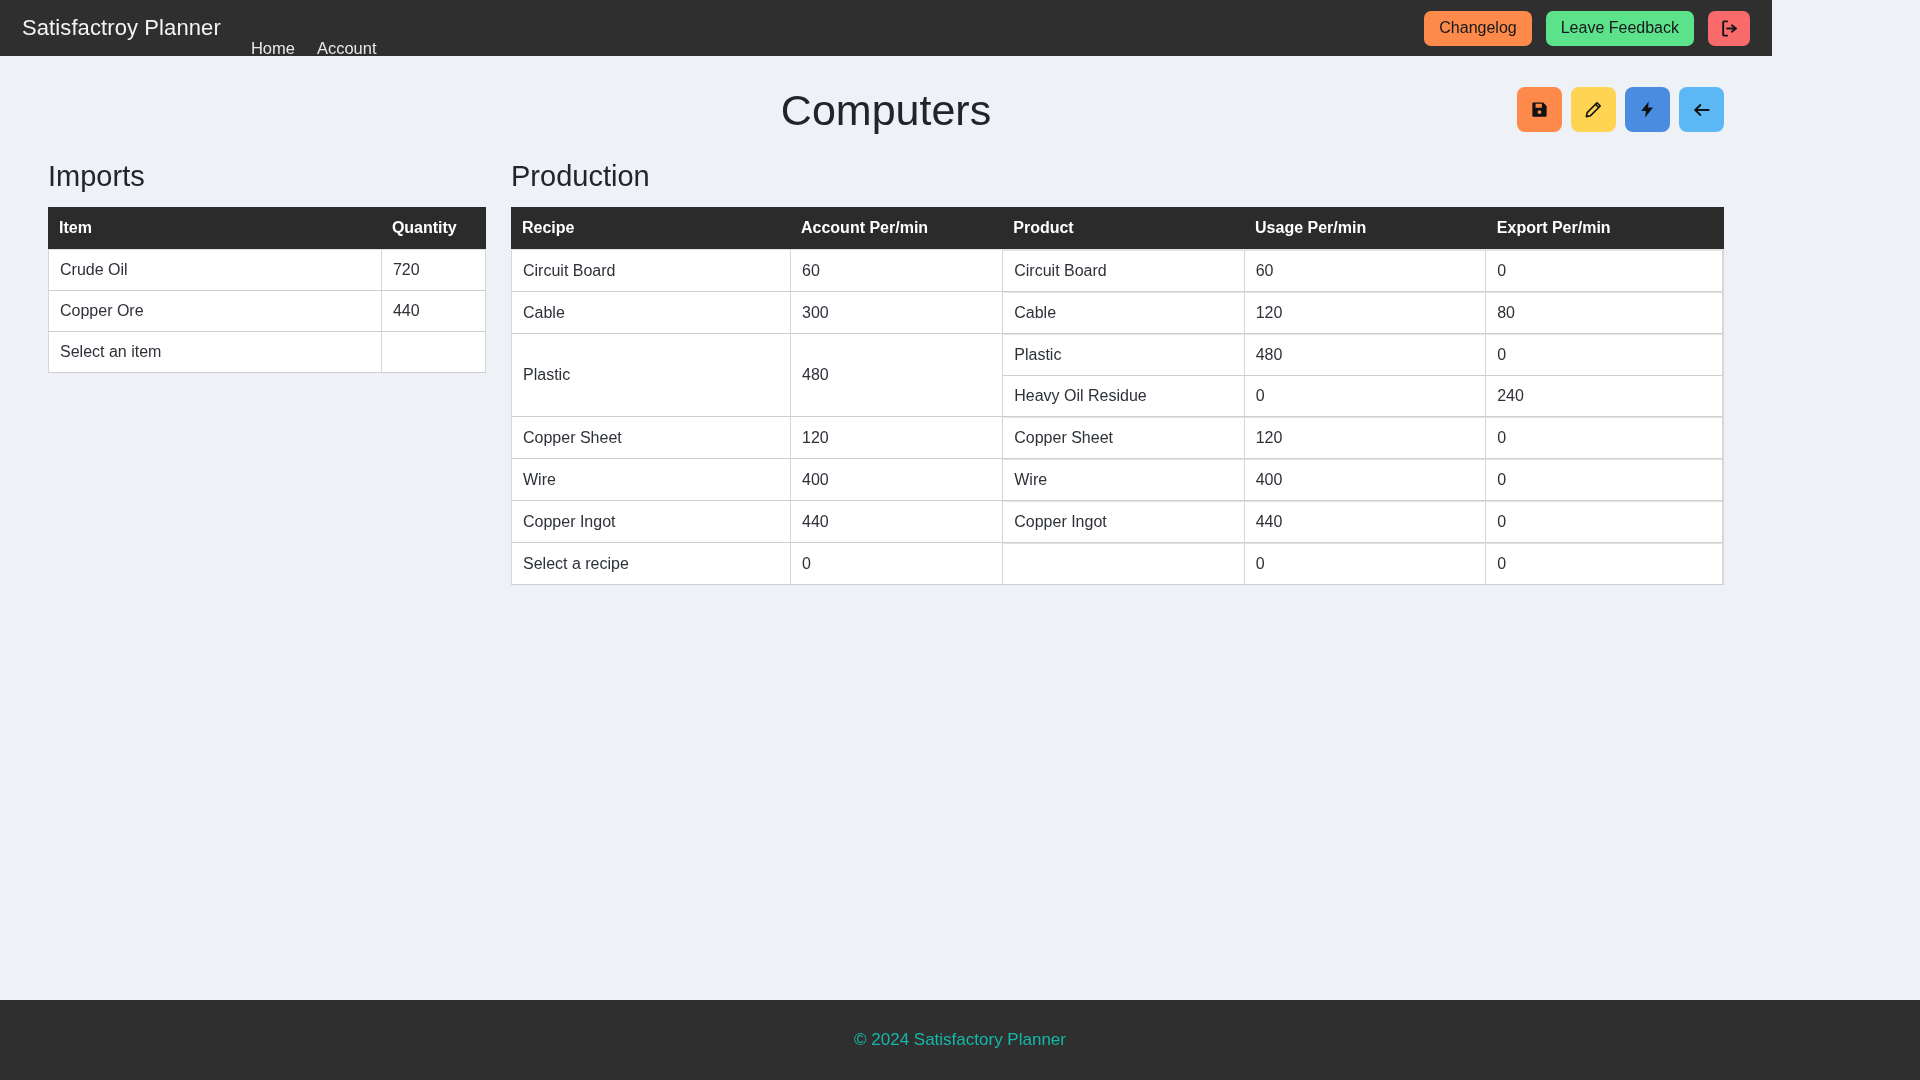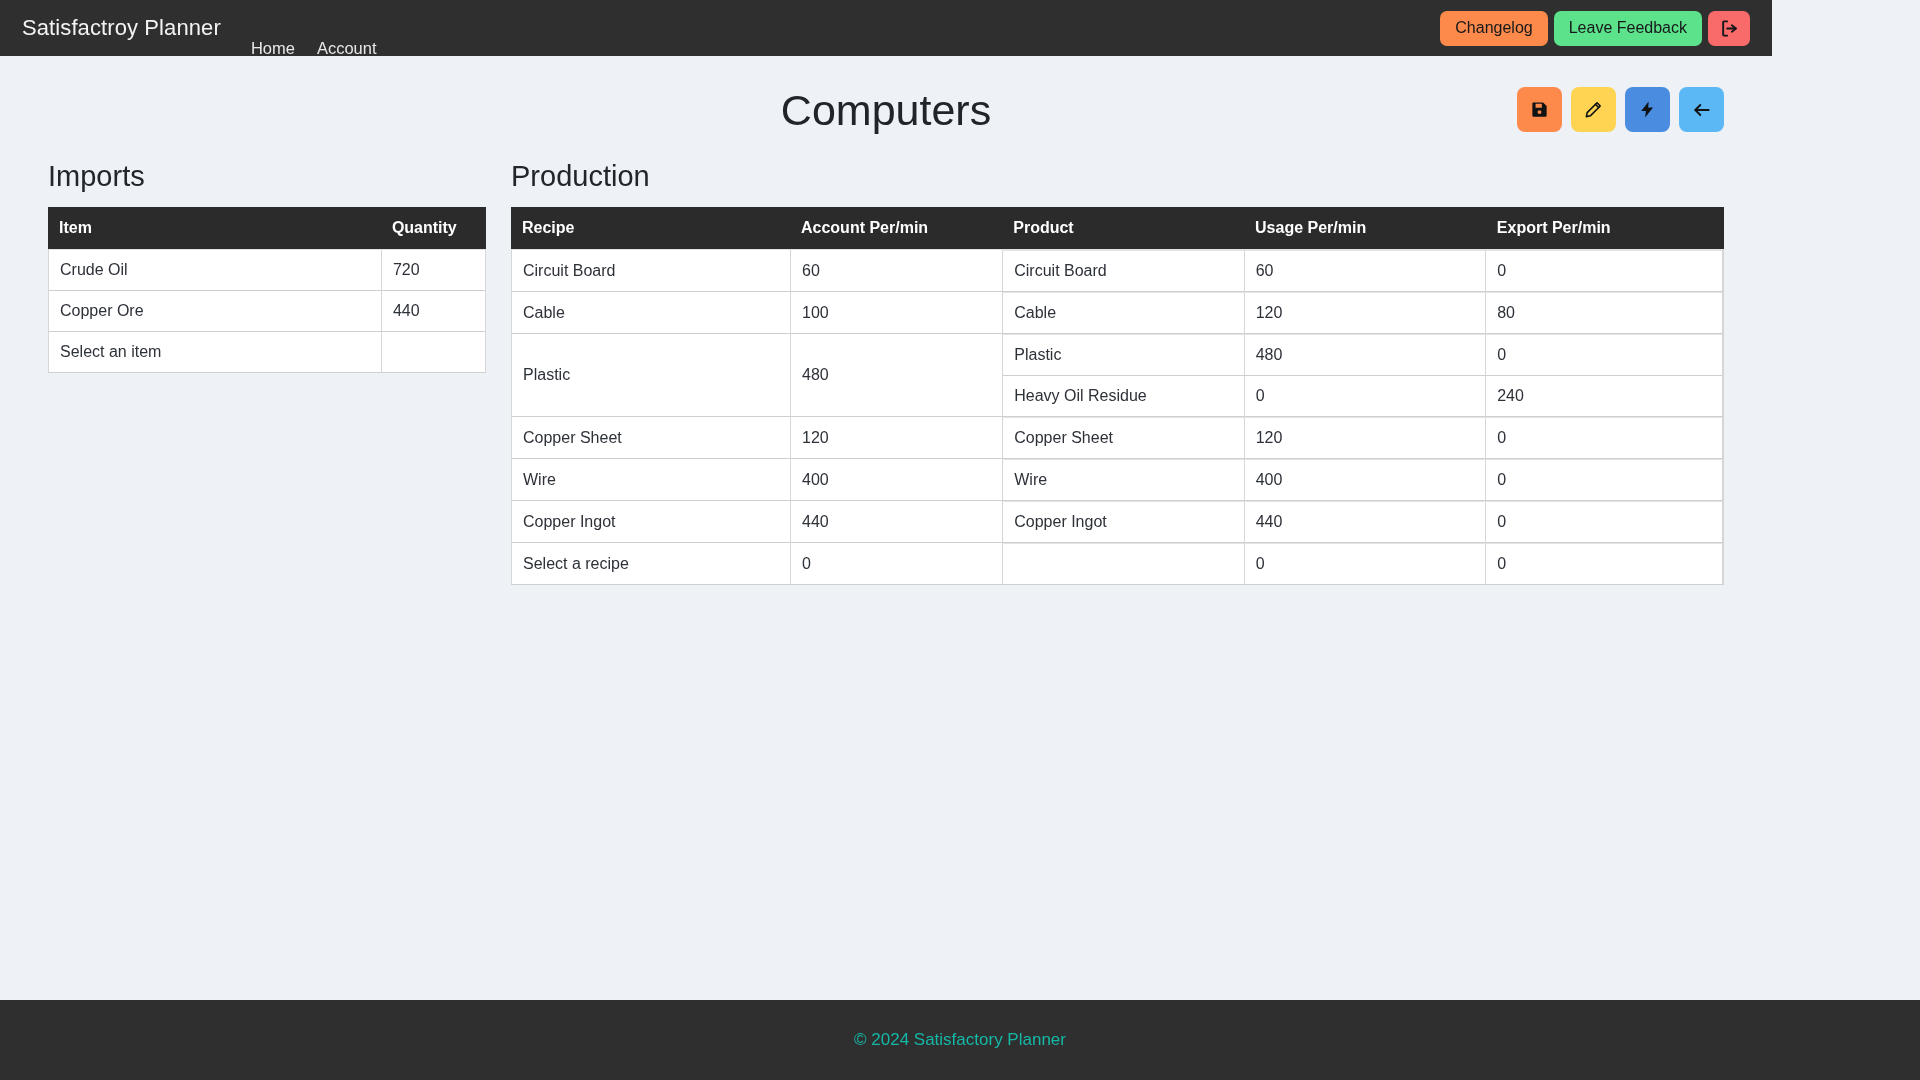--- a/index.html
+++ b/index.html
@@ -48,21 +48,21 @@
   .nav-link {
     color: #e8e8e8;
     font-size: 16.5px;
     text-decoration: none;
     white-space: nowrap;
   }
   .nav-spacer { flex: 1 1 auto; }
   .nav-actions {
     display: flex;
     align-items: center;
-    gap: 6px;
+    gap: 14px;
   }
   .btn-pill {
     border: none;
     border-radius: 7px;
     font-size: 16px;
     font-family: inherit;
     color: #16181a;
     padding: 9px 15px 10px;
     line-height: 1;
     cursor: pointer;
@@ -369,21 +369,21 @@
                     <td>60</td>
                     <td>0</td>
                   </tr>
                 </tbody>
                   </table>
               </td>
             </tr>
 
             <tr>
               <td>Cable</td>
-              <td>100</td>
+              <td>300</td>
               <td class="nest">
                 <table class="sub">
                     <colgroup>
                       <col style="width:33.5%">
                       <col style="width:33.5%">
                       <col style="width:33%">
                     </colgroup>
                   <tbody>
                       <tr>
                     <td>Cable</td>

